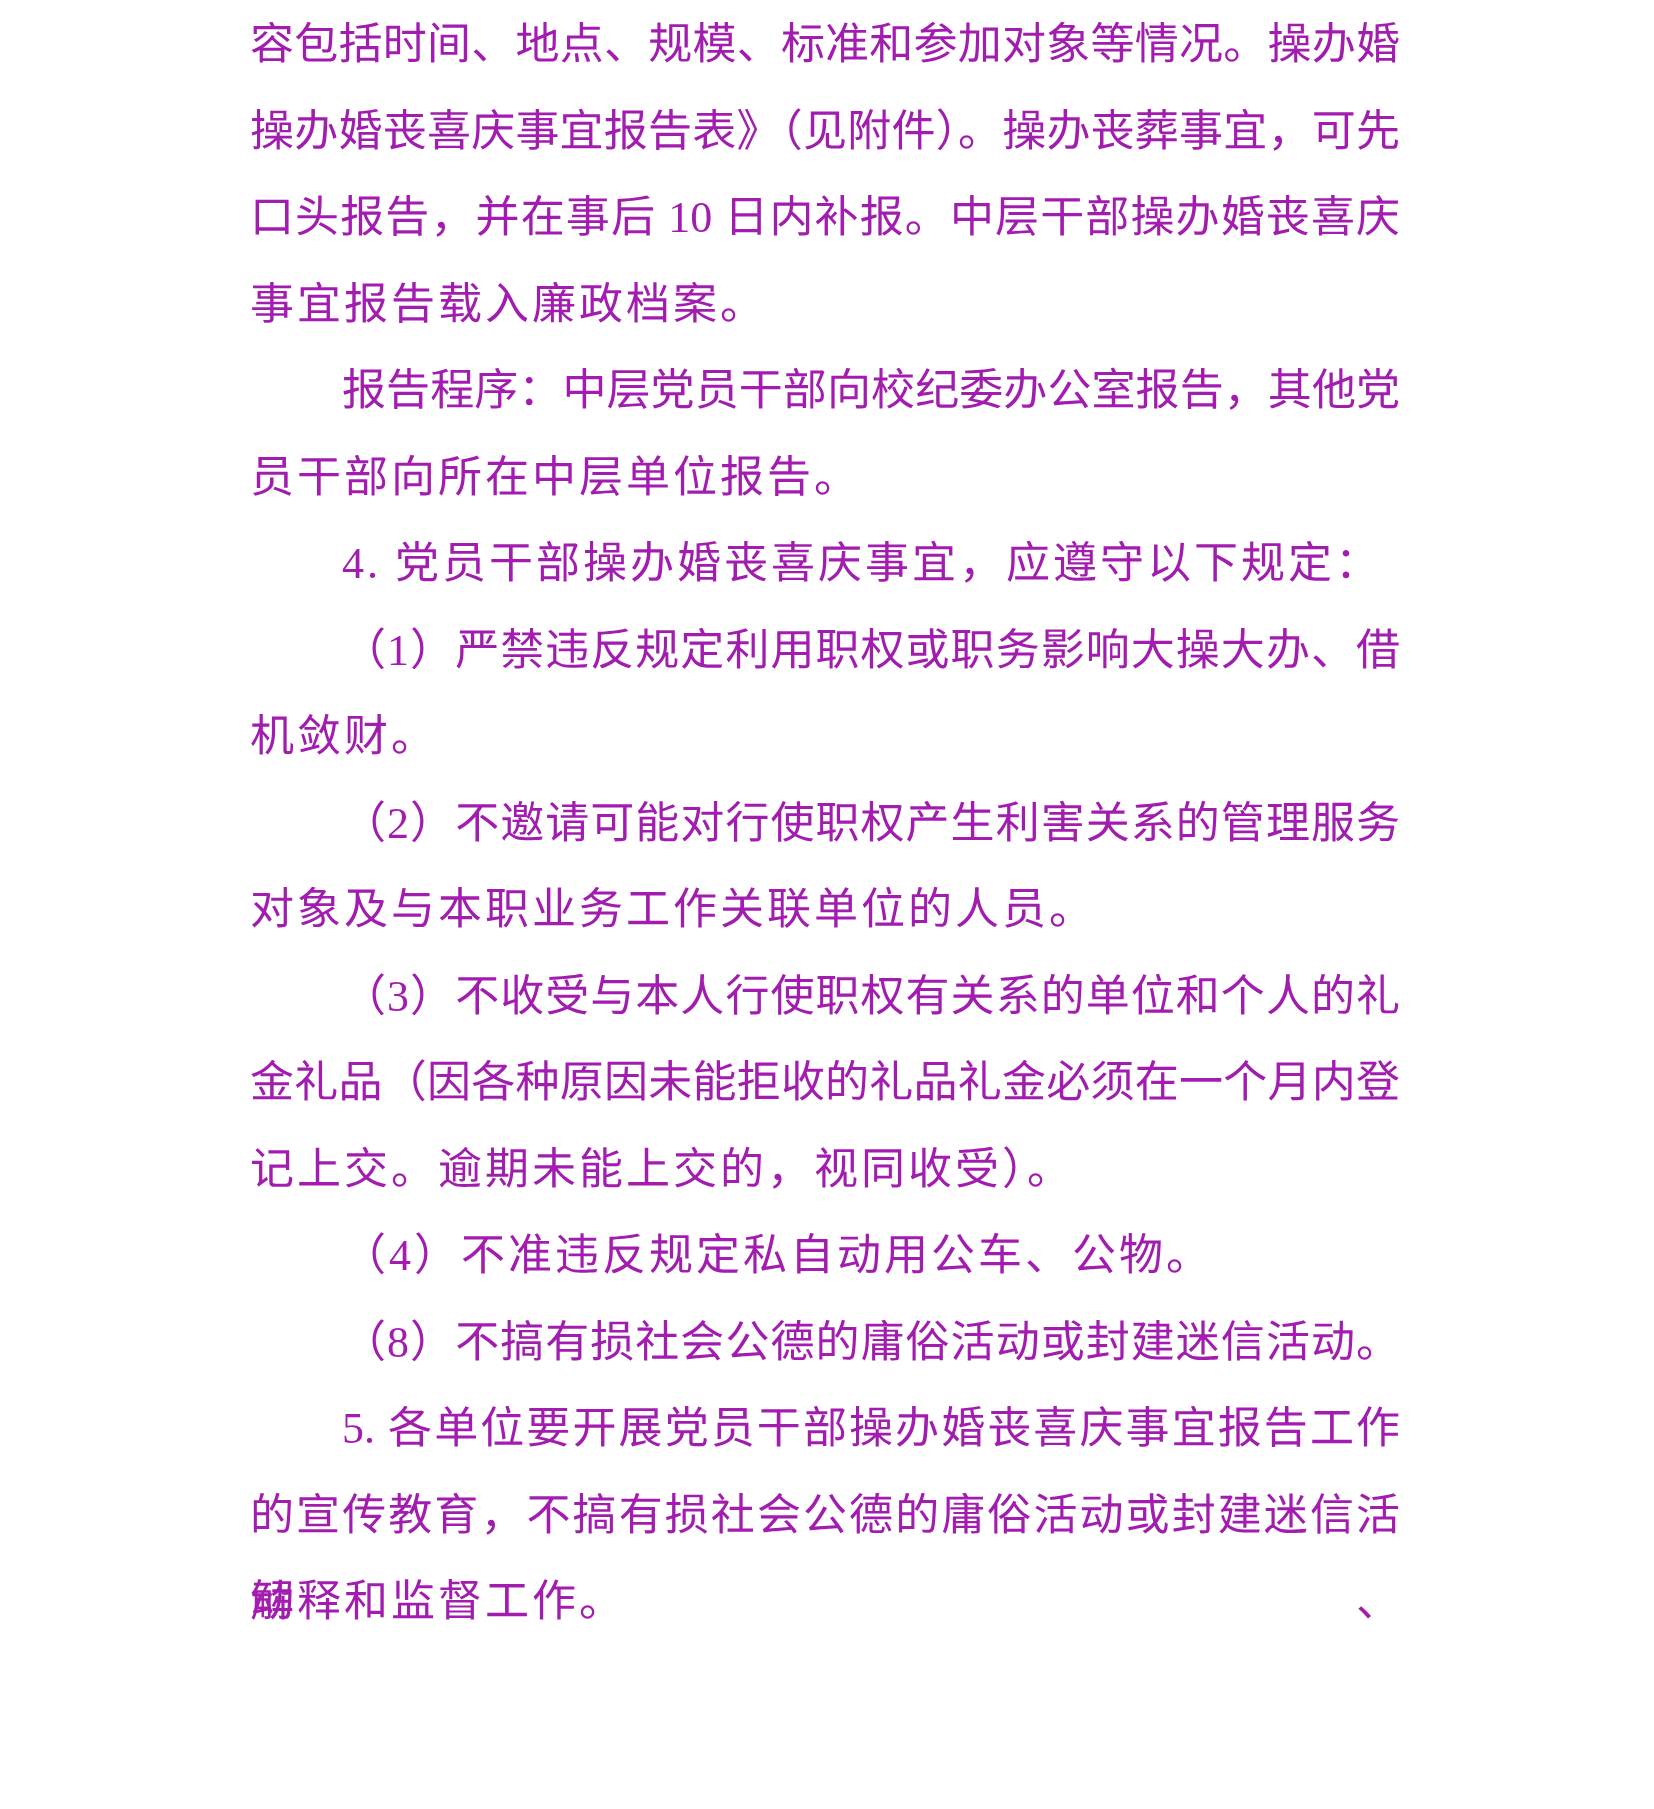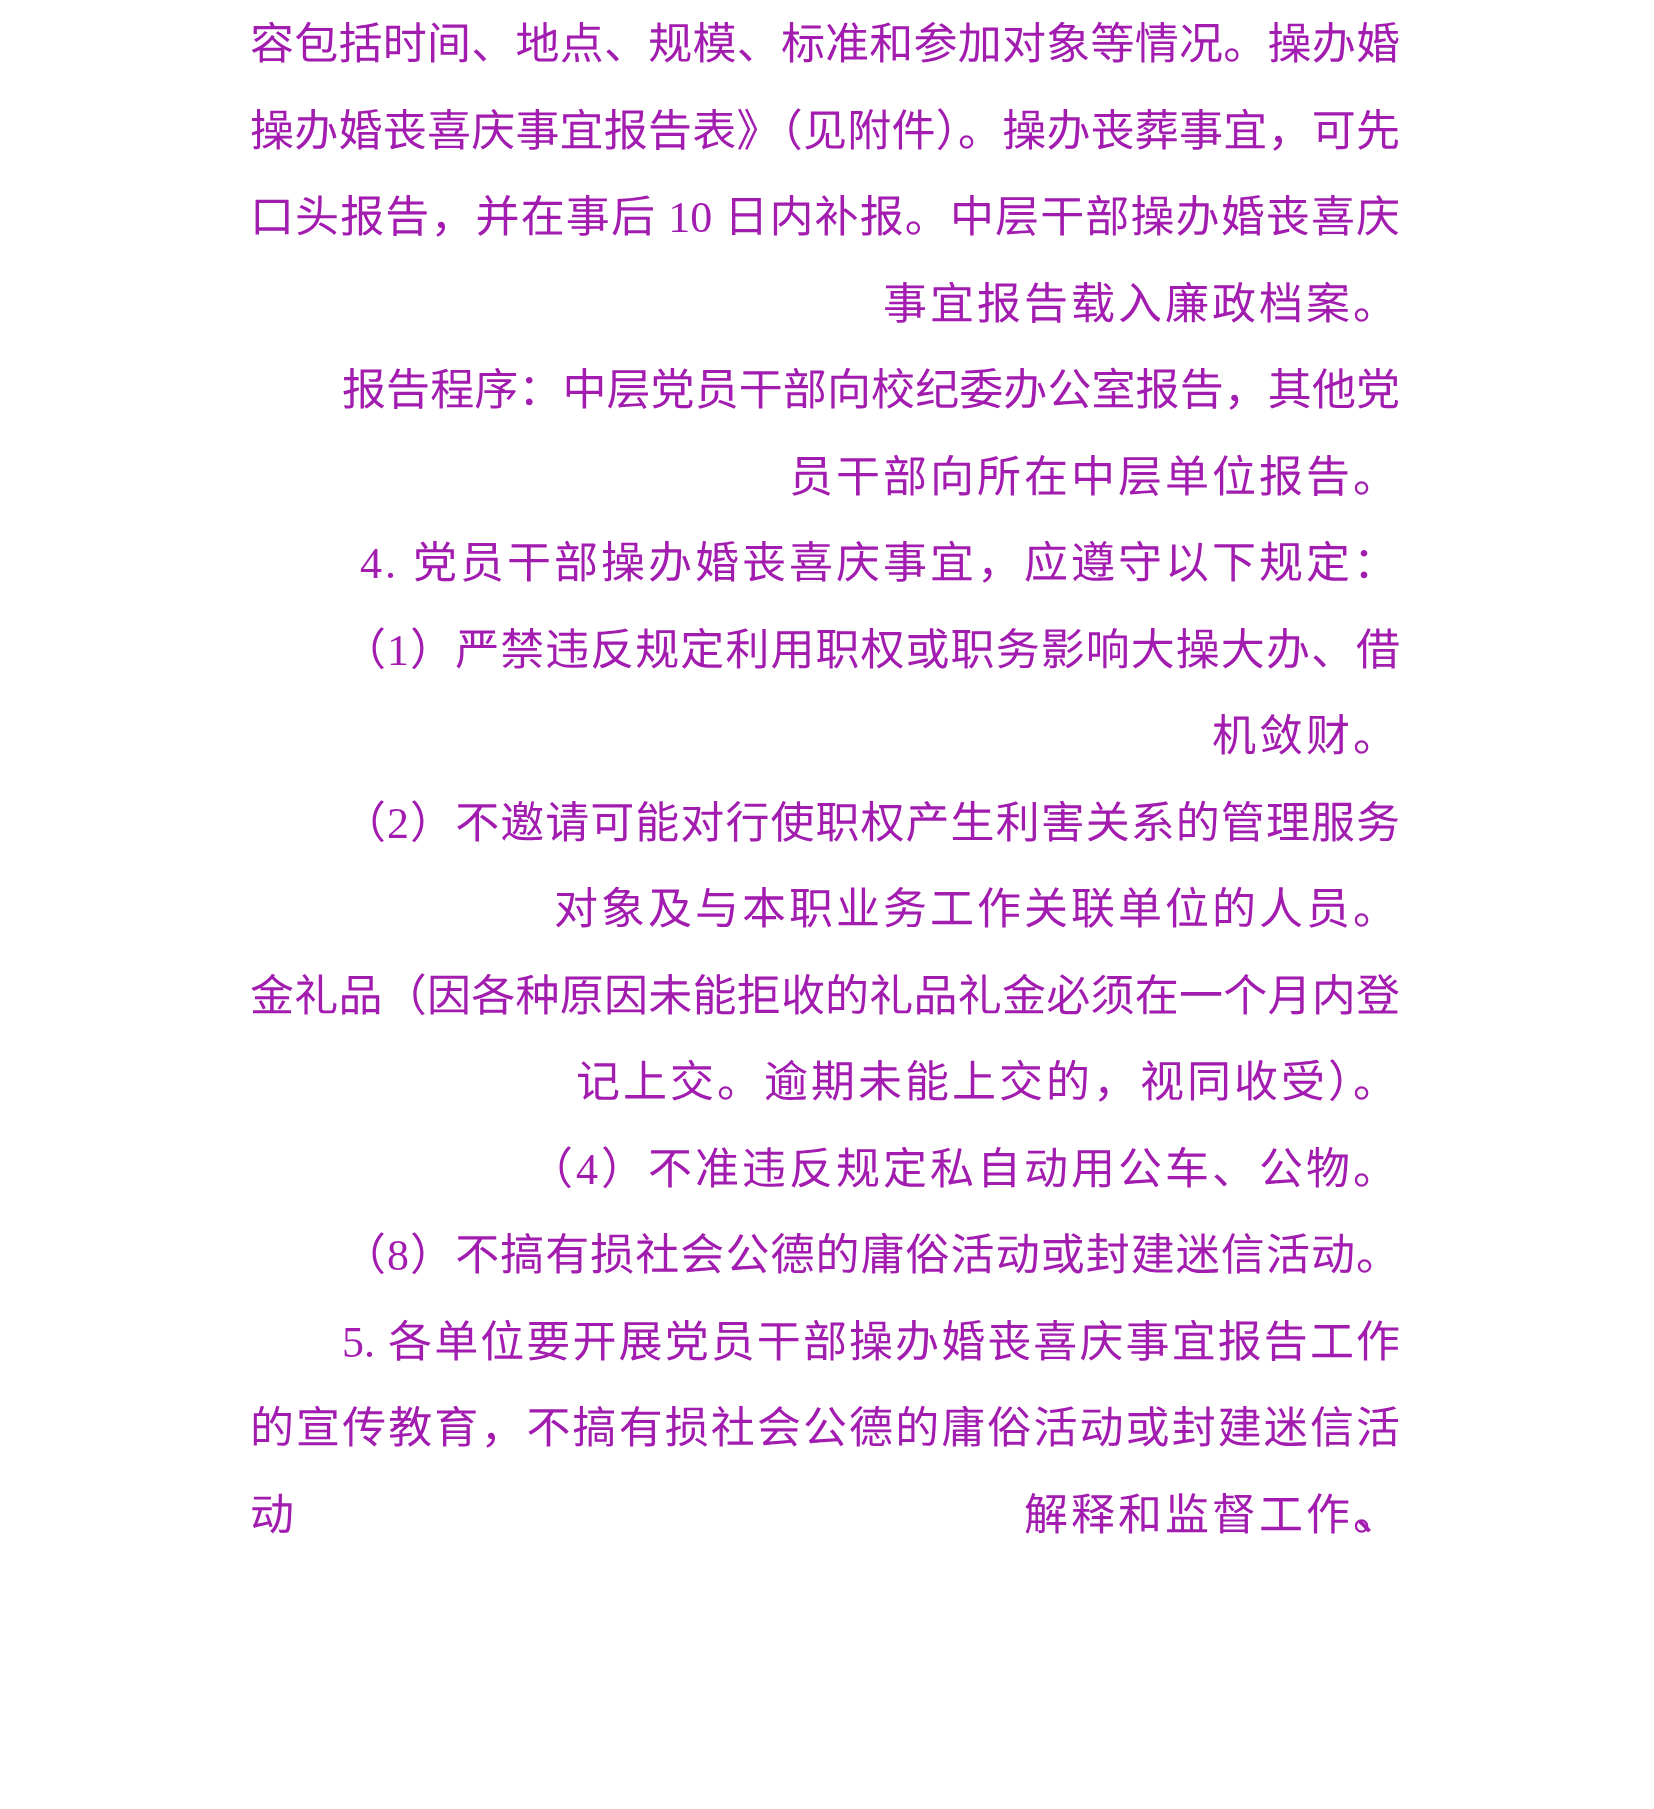--- a/index.html
+++ b/index.html
@@ -40,21 +40,21 @@
     
     .line.justify {
       white-space: normal;
       text-align: justify;
       text-align-last: justify;
       text-justify: inter-character;
       letter-spacing: 0;
     }
     
     .line.left {
-      text-align: right;
+      text-align: left;
       letter-spacing: 3px;
     }
     
     .line.indent {
       text-indent: 92px;
     }
   </style>
 </head>
 <body>
 
@@ -64,20 +64,21 @@
     <div class="line justify">操办婚丧喜庆事宜报告表》（见附件）。操办丧葬事宜，可先</div>
     <div class="line justify">口头报告，并在事后 10 日内补报。中层干部操办婚丧喜庆</div>
     <div class="line left">事宜报告载入廉政档案。</div>
     <div class="line justify indent">报告程序：中层党员干部向校纪委办公室报告，其他党</div>
     <div class="line left">员干部向所在中层单位报告。</div>
     <div class="line left indent">4. 党员干部操办婚丧喜庆事宜，应遵守以下规定：</div>
     <div class="line justify indent">（1）严禁违反规定利用职权或职务影响大操大办、借</div>
     <div class="line left">机敛财。</div>
     <div class="line justify indent">（2）不邀请可能对行使职权产生利害关系的管理服务</div>
     <div class="line left">对象及与本职业务工作关联单位的人员。</div>
+    <div class="line justify indent">（3）不收受与本人行使职权有关系的单位和个人的礼</div>
     <div class="line justify">金礼品（因各种原因未能拒收的礼品礼金必须在一个月内登</div>
     <div class="line left">记上交。逾期未能上交的，视同收受）。</div>
     <div class="line left indent">（4）不准违反规定私自动用公车、公物。</div>
     <div class="line justify indent">（8）不搞有损社会公德的庸俗活动或封建迷信活动。</div>
     <div class="line justify indent">5. 各单位要开展党员干部操办婚丧喜庆事宜报告工作</div>
     <div class="line justify">的宣传教育，不搞有损社会公德的庸俗活动或封建迷信活动、</div>
     <div class="line left">解释和监督工作。</div>
   </div>
 </div>
 

